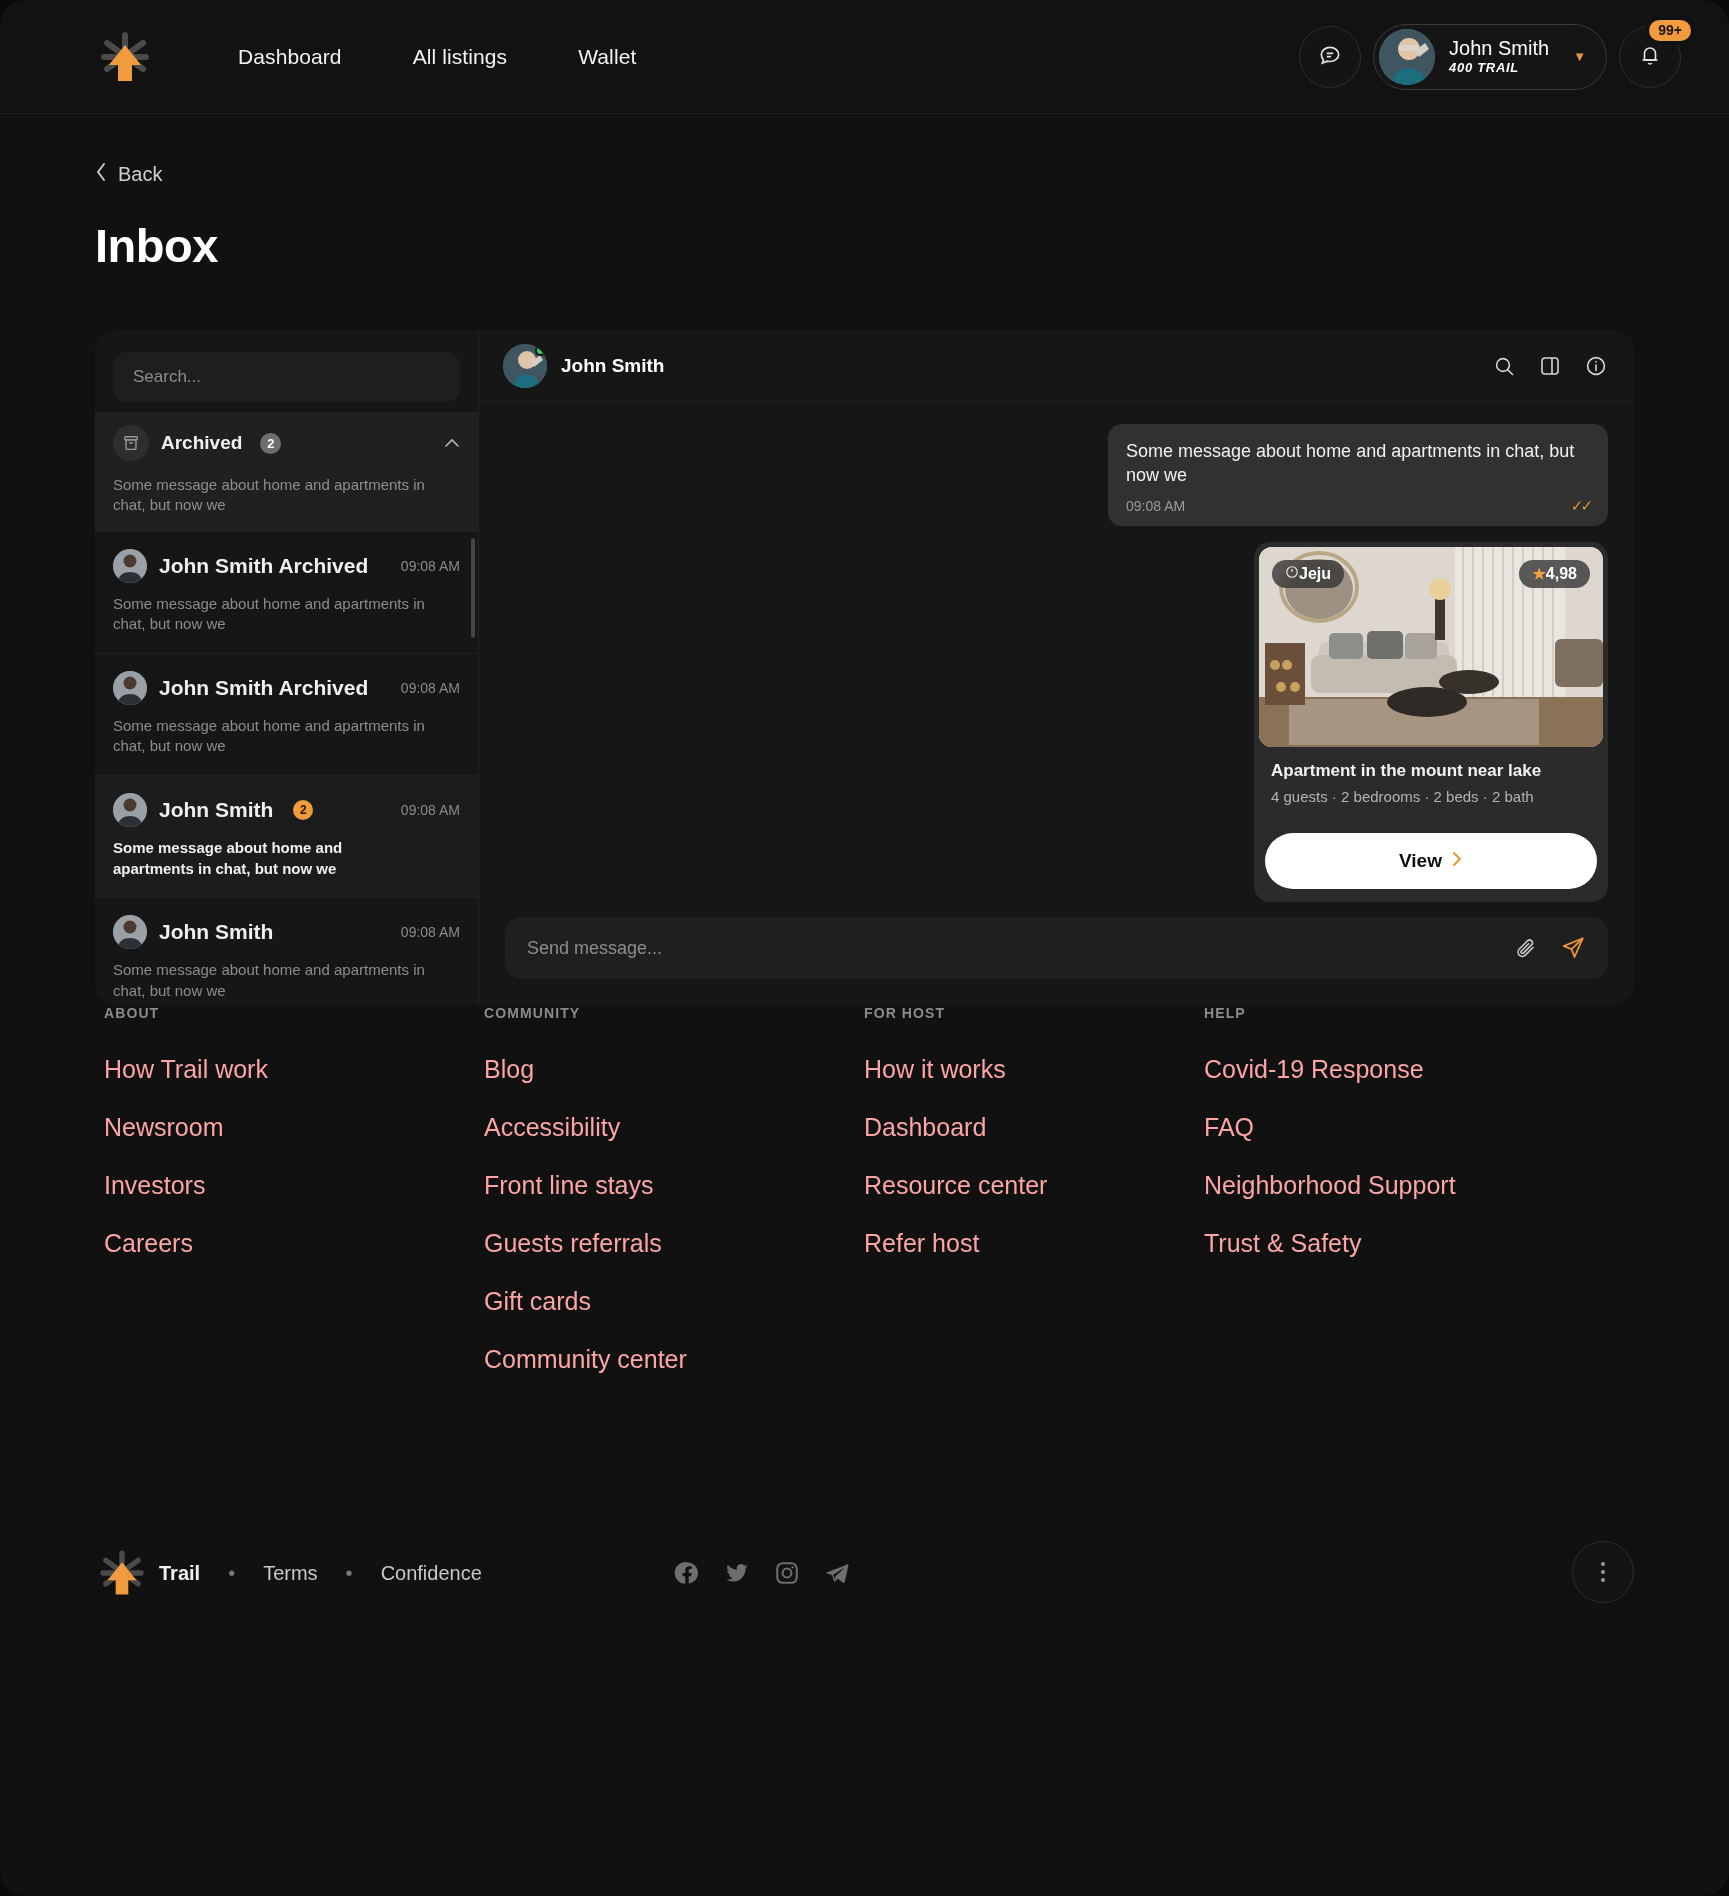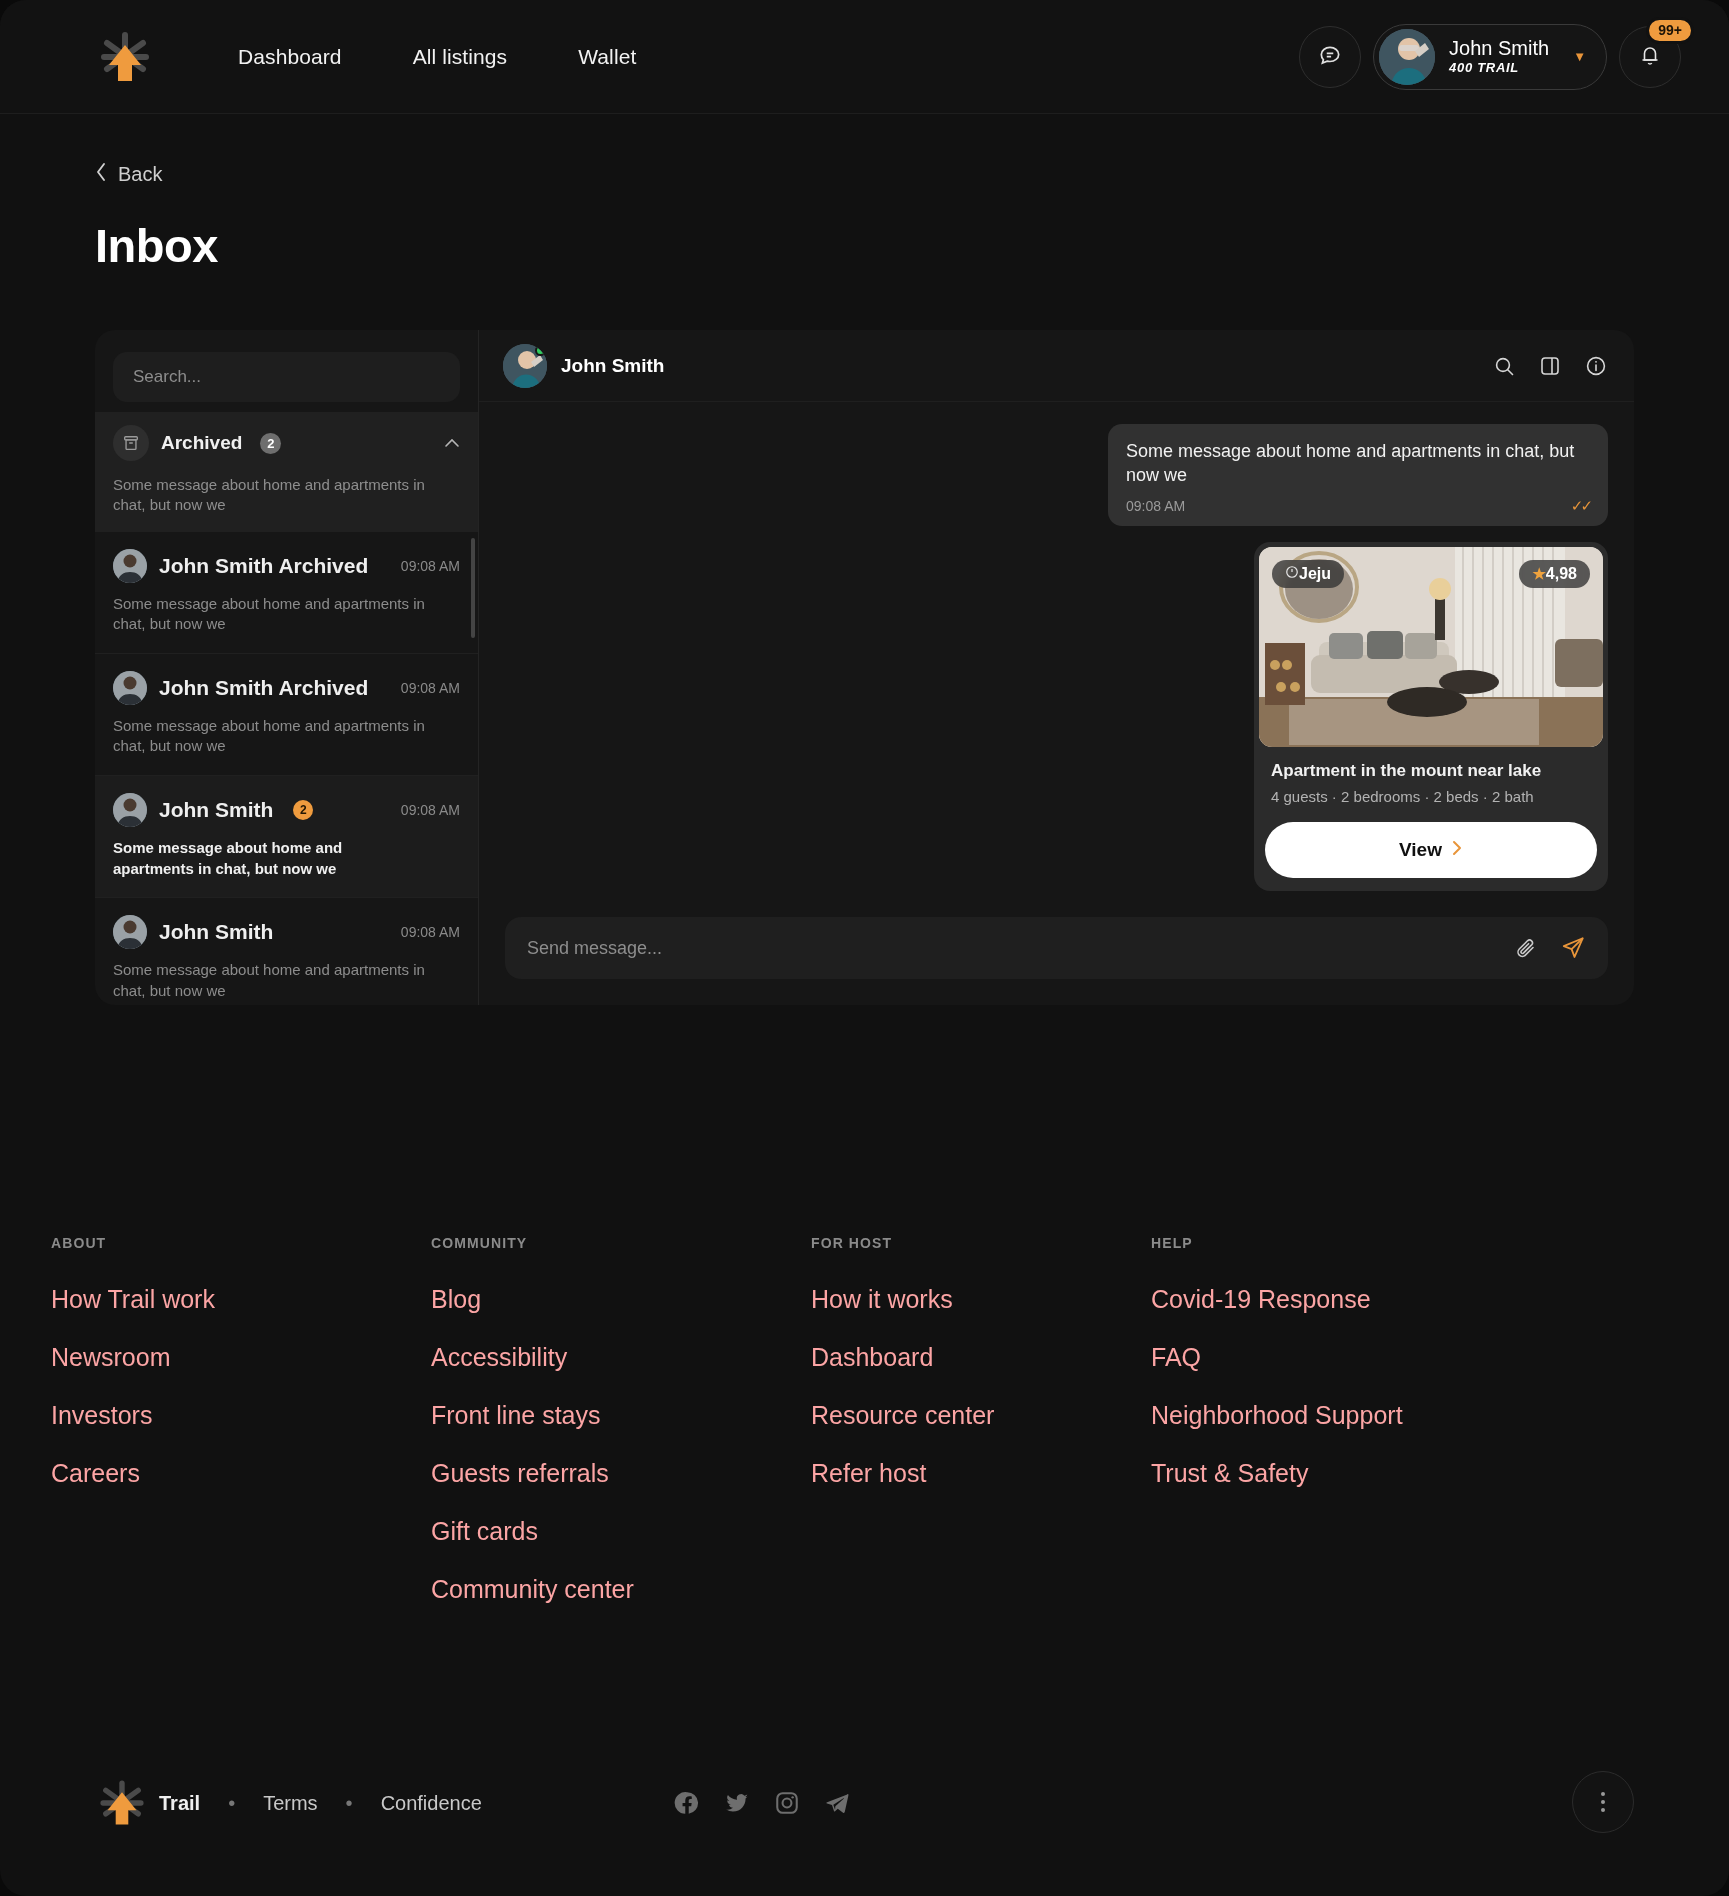--- a/index.html
+++ b/index.html
@@ -195,42 +195,42 @@
     border-radius: 18px; padding: 5px 13px;
     color: #fff; font-size: 16px; font-weight: 600;
   }
   .img-badge.left { left: 13px; }
   .img-badge.right { right: 13px; }
   .star { color: #f0a33e; font-size: 15px; }
   .listing-body { padding: 14px 12px 0; }
   .listing-title { color: #f2f2f2; font-size: 17px; font-weight: 600; }
   .listing-sub { color: #b3b3b3; font-size: 15px; margin-top: 7px; }
   .view-btn {
-    margin: 17px 6px 8px; height: 56px; border-radius: 28px;
+    margin: 28px 6px 8px; height: 56px; border-radius: 28px;
     background: #fff; color: #101010; font-size: 19px; font-weight: 700;
     display: flex; align-items: center; justify-content: center; gap: 10px;
     cursor: pointer;
   }
   .view-chev { color: #e8953a; font-size: 16px; font-weight: 700; }
   .card-foot { display: flex; align-items: center; width: 354px; margin-top: 12px; }
 
   .composer-wrap { padding: 10px 26px 26px; }
   .composer {
     height: 62px; border-radius: 16px; background: #1f1f1f;
     display: flex; align-items: center; padding: 0 22px;
   }
   .composer input {
     flex: 1; background: transparent; border: 0; outline: 0;
     color: #eee; font-size: 18px; font-family: "Liberation Sans", sans-serif;
   }
   .composer input::placeholder { color: #8d8d8d; }
   .composer-icons { display: flex; align-items: center; gap: 22px; }
 
   
-  .footer { padding: 0 51px; margin-top: 230px; }
+  .footer { padding: 0 104px; }
   .footer-cols { display: flex; }
   .fcol { width: 380px; }
   .fcol:nth-child(3), .fcol:nth-child(4) { width: 340px; }
   .fcol-title {
     color: #8b8b8b; font-size: 14px; font-weight: 600;
     letter-spacing: 1.1px; margin-bottom: 34px;
   }
   .flink {
     color: #fca5a5; font-size: 25px; margin-bottom: 29px;
     cursor: pointer; width: fit-content;

